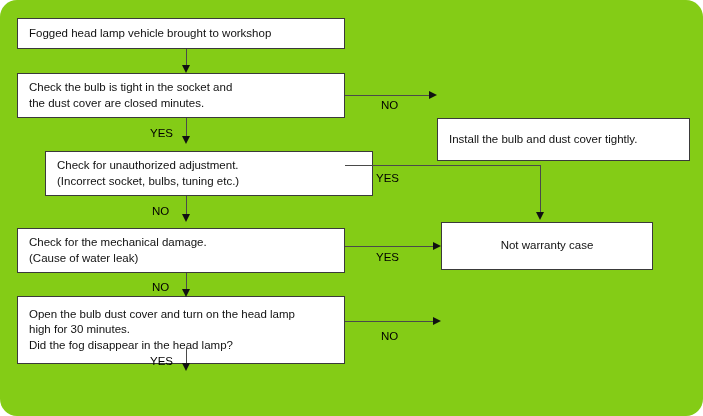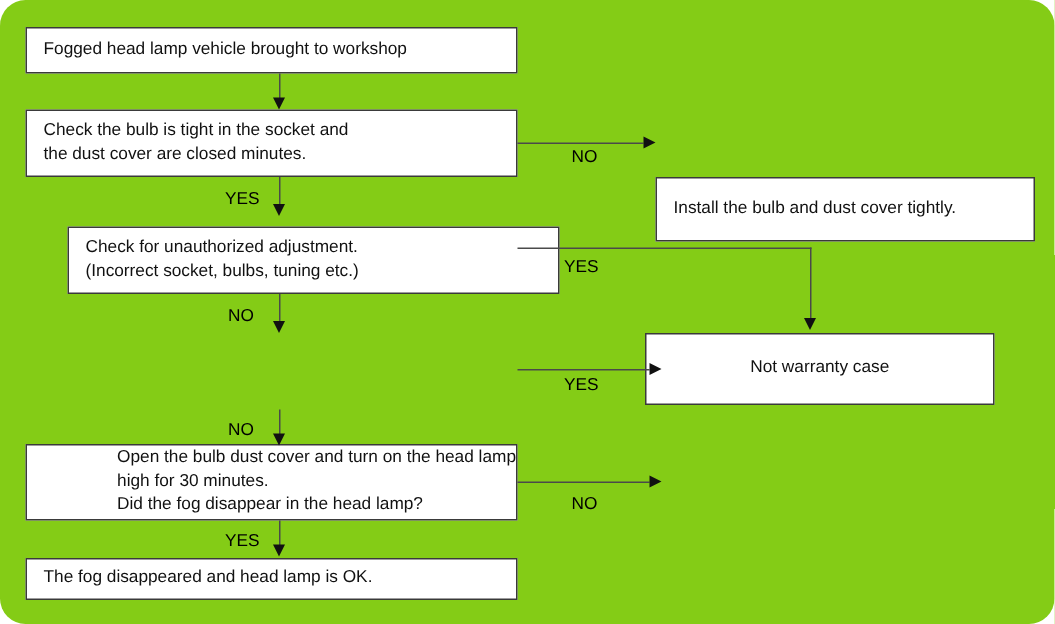--- a/index.html
+++ b/index.html
@@ -90,35 +90,36 @@
 
   <div class="node left-align" style="left:437px; top:74px; width:253px; height:43px;margin-top:44px;">
     <div class="txt">Install the bulb and dust cover tightly.</div>
   </div>
 
   <div class="node left-align" style="left:17px; top:151px; width:328px; height:45px;margin-left:28px;">
     <div class="txt">Check for unauthorized adjustment.
 (Incorrect socket, bulbs, tuning etc.)</div>
   </div>
 
+  <div class="node left-align" style="left:17px; top:228px; width:328px; height:45px;">
+    <div class="txt">Check for the mechanical damage.
+(Cause of water leak)</div>
+  </div>
 
-  <div class="node center-align" style="left:430px; top:222px; width:233px; height:48px;">
+  <div class="node center-align" style="left:441px; top:222px; width:212px; height:48px;">
     <div class="txt">Not warranty case</div>
   </div>
 
-  <div class="node left-align" style="left:17px; top:296px; width:328px; height:51px;align-items:flex-end;">
+  <div class="node left-align" style="left:17px; top:296px; width:328px; height:68px;">
     <div class="txt">Open the bulb dust cover and turn on the head lamp
 high for 30 minutes.
 Did the fog disappear in the head lamp?</div>
   </div>
 
 
-  <div class="node left-align" style="left:17px; top:372px; width:328px; height:28px;">
-    <div class="txt">The fog disappeared and head lamp is OK.</div>
-  </div>
 
   <div class="edge-line v" style="left:186px; top:49px; height:18px;"></div>
   <div class="arrow-down" style="left:182px; top:65px;"></div>
 
   <div class="edge-line h" style="left:345px; top:95px; width:84px;"></div>
   <div class="arrow-right" style="left:429px; top:91px;"></div>
   <div class="edge-label" style="left:381px; top:99px;">NO</div>
 
   <div class="edge-line v" style="left:186px; top:118px; height:19px;"></div>
   <div class="arrow-down" style="left:182px; top:136px;"></div>

